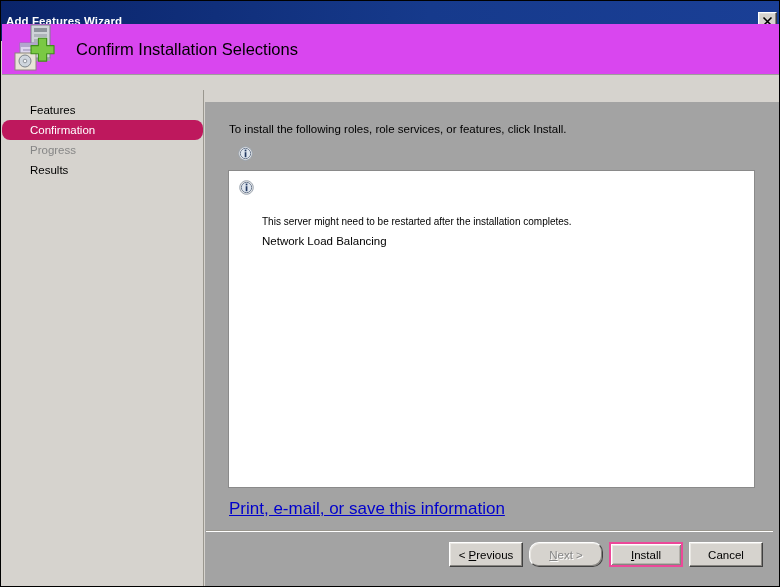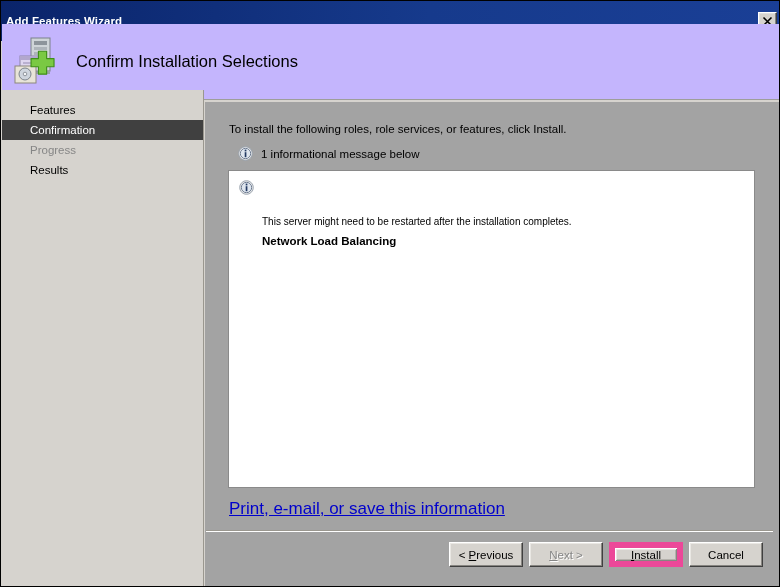--- a/index.html
+++ b/index.html
@@ -57,22 +57,22 @@
     cursor: default;
     box-sizing: border-box;
   }
   #close-button svg { display: block; }
 
   
   #banner {
     position: absolute;
     left: 1px; top: 23px;
     width: 778px;
-    height: 76px;
-    background: #c4b5fd;
+    height: 51px;
+    background: #d946ef;
     border-bottom: 1px solid #9e9e9a;
     display: flex;
     align-items: center;
     box-sizing: border-box;
   }
   #banner-icon {
     width: 56px;
     height: 52px;
     margin-left: 10px;
     margin-right: 8px;
@@ -105,22 +105,23 @@
   .nav-item {
     height: 20px;
     line-height: 20px;
     padding-left: 28px;
     font-size: 11.5px;
     color: #000000;
     white-space: nowrap;
     cursor: default;
   }
   .nav-item.selected {
-    background: #404040;
+    background: #be185d;
     color: #ffffff;
+    border-radius: 8px;
   }
   .nav-item.disabled {
     color: #868686;
   }
 
   
   #content {
     position: absolute;
     left: 204px; top: 101px;
     width: 575px;
@@ -171,21 +172,21 @@
     font-size: 10px;
     color: #000000;
     margin-left: 8px;
     line-height: 15px;
     white-space: nowrap;
     margin-top: 34px;
   }
   #listbox-feature {
     margin: 6px 0 0 33px;
     font-size: 11.5px;
-    font-weight: bold;
+    font-weight: normal;
     color: #000000;
     white-space: nowrap;
   }
 
   #print-link {
     position: absolute;
     left: 24px; top: 397px;
     font-size: 17px;
     color: #0000cc;
     text-decoration: underline;
@@ -227,23 +228,23 @@
     border-right: 1px solid #404040;
     border-bottom: 1px solid #404040;
     box-shadow: inset -1px -1px 0 #878581, inset 1px 1px 0 #e9e7e3;
     display: flex;
     align-items: center;
     justify-content: center;
     cursor: default;
     box-sizing: border-box;
     padding: 0;
   }
-  .btn.disabled { color: #868686; text-shadow: 1px 1px 0 #ffffff; }
+  .btn.disabled { color: #868686; text-shadow: 1px 1px 0 #ffffff; border-radius: 10px; }
   .btn.default {
-    border: 6px solid #ec4899;
+    border: 2px solid #ec4899;
     box-shadow: inset 1px 1px 0 #ffffff, inset -1px -1px 0 #878581,
                 inset 2px 2px 0 #e9e7e3, inset -2px -2px 0 #b5b2ac;
   }
   .btn .accel { text-decoration: underline; }
 </style>
 </head>
 <body>
 
 <div id="window">
 
@@ -308,21 +309,20 @@
 
     <div id="msg-summary">
       <span>
         <svg class="info-icon" viewBox="0 0 15 15" aria-hidden="true">
           <circle cx="7.5" cy="7.5" r="6.8" fill="#f2f2f2" stroke="#9aa3ae" stroke-width="1"></circle>
           <circle cx="7.5" cy="7.5" r="5.2" fill="#dfe6ef" stroke="#6f7d92" stroke-width="1"></circle>
           <rect x="6.7" y="6.2" width="1.7" height="5" fill="#243b63"></rect>
           <rect x="6.7" y="3.6" width="1.7" height="1.8" fill="#243b63"></rect>
         </svg>
       </span>
-      <span id="msg-summary-text">1 informational message below</span>
     </div>
 
     <div id="listbox">
       <div id="listbox-row">
         <span>
           <svg class="info-icon" viewBox="0 0 15 15" aria-hidden="true">
             <circle cx="7.5" cy="7.5" r="6.8" fill="#f2f2f2" stroke="#9aa3ae" stroke-width="1"></circle>
             <circle cx="7.5" cy="7.5" r="5.2" fill="#dfe6ef" stroke="#6f7d92" stroke-width="1"></circle>
             <rect x="6.7" y="6.2" width="1.7" height="5" fill="#243b63"></rect>
             <rect x="6.7" y="3.6" width="1.7" height="1.8" fill="#243b63"></rect>

